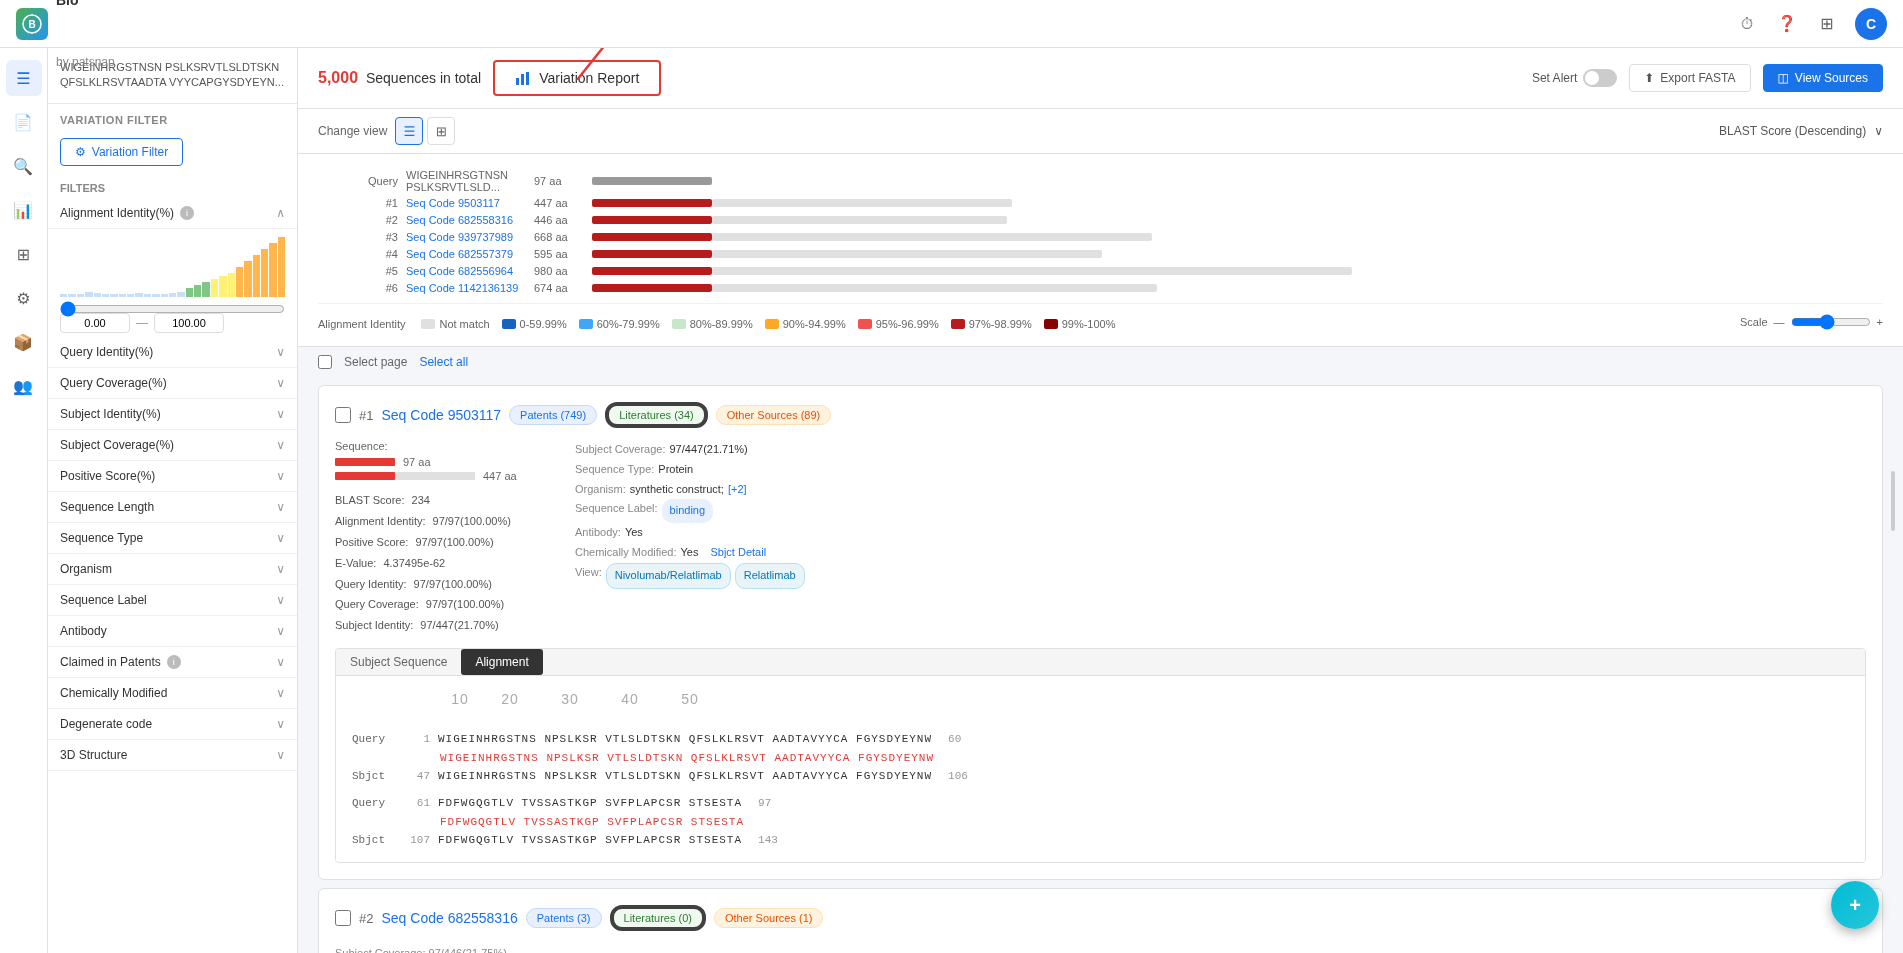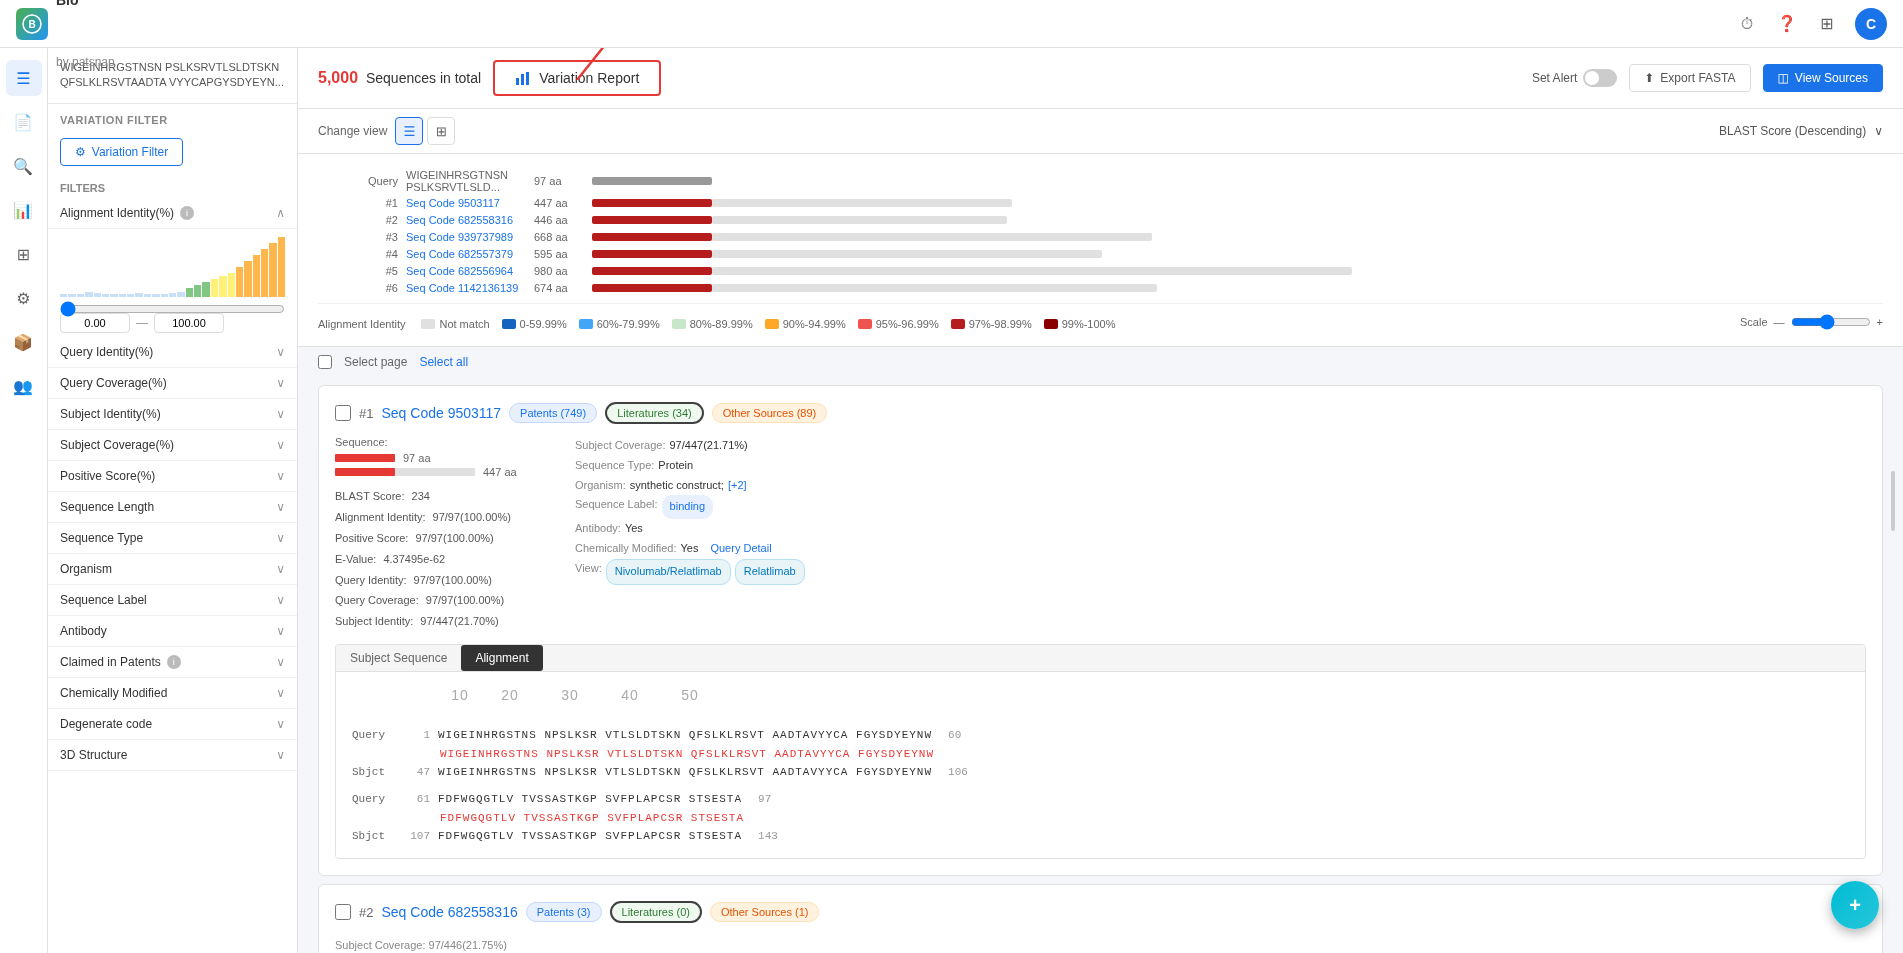--- a/index.html
+++ b/index.html
@@ -77,21 +77,21 @@
     .scale-control { display: flex; align-items: center; gap: 6px; font-size: 11px; color: #666; margin-left: auto; }
 
     
     .result-card { background: #fff; margin: 8px 20px; border-radius: 6px; border: 1px solid #e0e0e0; padding: 16px; }
     .card-header { display: flex; align-items: center; gap: 8px; margin-bottom: 12px; }
     .card-checkbox { width: 16px; height: 16px; border: 2px solid #ccc; border-radius: 3px; cursor: pointer; flex-shrink: 0; }
     .card-num { font-size: 13px; color: #666; }
     .card-code { font-size: 14px; color: #1a73e8; font-weight: 500; cursor: pointer; }
     .tag { padding: 3px 10px; border-radius: 12px; font-size: 11px; cursor: pointer; }
     .tag-patent { background: #e8f0fe; color: #1a73e8; border: 1px solid #c5d8fc; }
-    .tag-lit { background: #f0f9f0; color: #2e7d32; border: 2px solid #404040; }
+    .tag-lit { background: #f0f9f0; color: #2e7d32; border: 4px solid #404040; }
     .tag-other { background: #fff3e0; color: #e65100; border: 1px solid #ffe0b2; }
     .card-body { display: flex; gap: 20px; }
     .blast-info { font-size: 11px; color: #555; line-height: 1.9; }
     .card-details { flex: 1; }
     .detail-row { font-size: 11px; color: #555; line-height: 1.8; display: flex; gap: 4px; }
     .detail-label { color: #888; white-space: nowrap; }
     .detail-value { color: #333; }
     .detail-link { color: #1a73e8; cursor: pointer; }
     .detail-tag { padding: 2px 8px; border-radius: 10px; font-size: 11px; background: #e8f0fe; color: #1a73e8; }
     .detail-drug { padding: 2px 8px; border-radius: 10px; font-size: 11px; background: #e8f4f8; color: #0277bd; border: 1px solid #b3e0f2; }
@@ -534,21 +534,21 @@
           <span class="detail-label">Sequence Label:</span>
           <span class="detail-tag">binding</span>
         </div>
         <div class="detail-row">
           <span class="detail-label">Antibody:</span>
           <span class="detail-value">Yes</span>
         </div>
         <div class="detail-row">
           <span class="detail-label">Chemically Modified:</span>
           <span class="detail-value">Yes</span>
-          <span class="detail-link" style="margin-left:8px">Query Detail</span>
+          <span class="detail-link" style="margin-left:8px">Sbjct Detail</span>
         </div>
         <div class="detail-row">
           <span class="detail-label">View:</span>
           <span class="detail-drug">Nivolumab/Relatlimab</span>
           <span class="detail-drug" style="">Relatlimab</span>
         </div>
       </div>
     </div>
 
     <div class="alignment-view">

